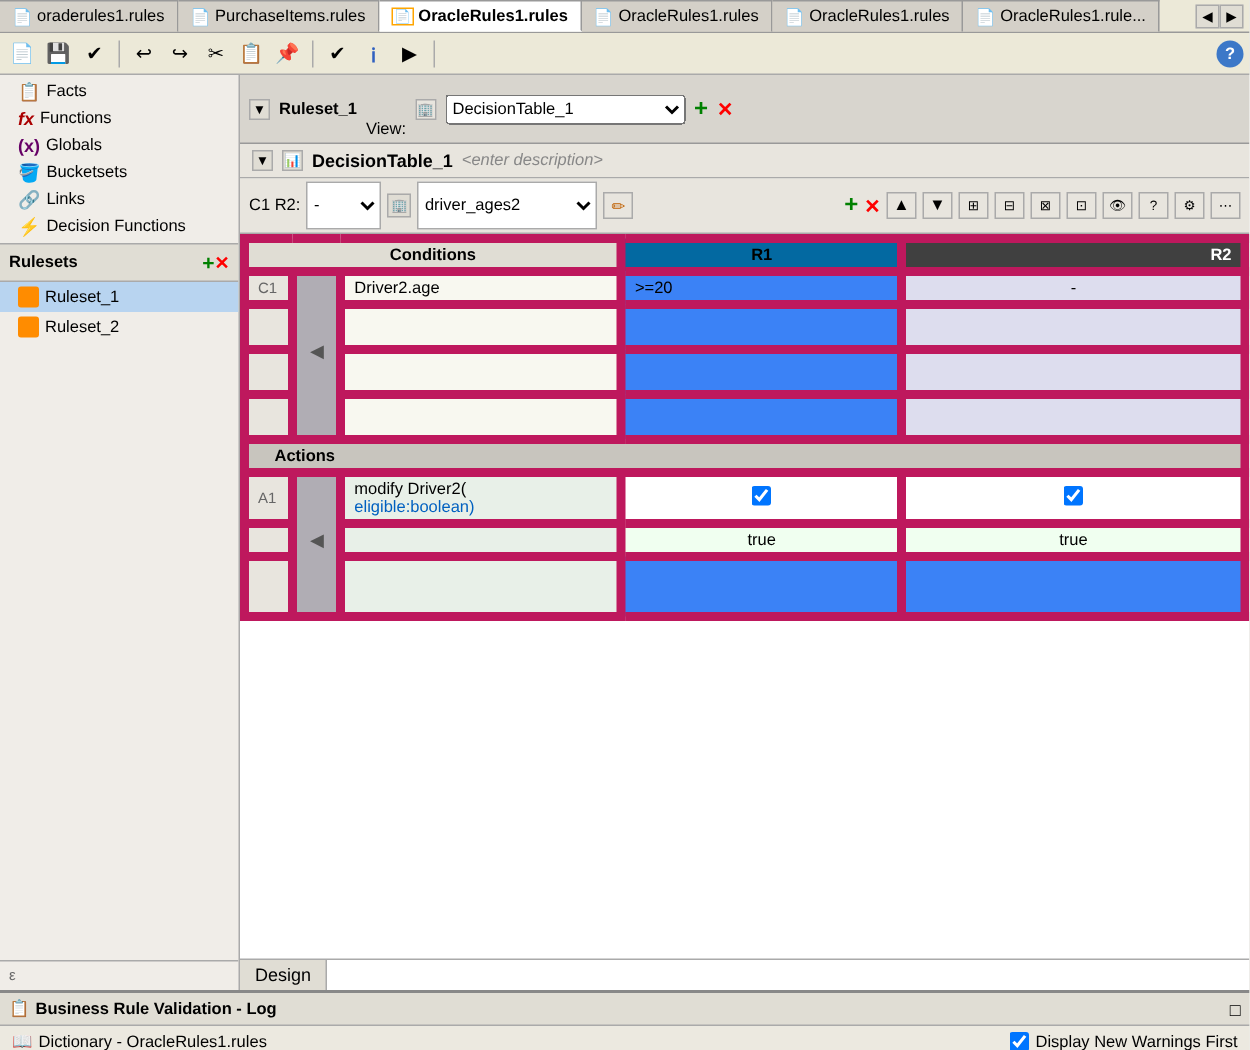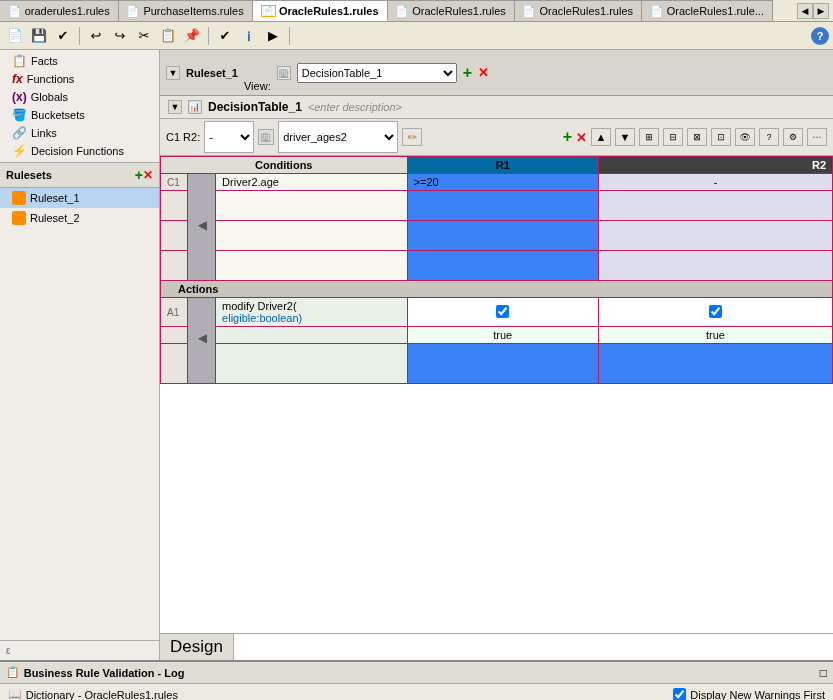--- a/index.html
+++ b/index.html
@@ -44,21 +44,21 @@
     .dt-title { font-weight: bold; font-size: 12px; }
     .dt-desc { color: #888; font-style: italic; }
 
     
     .dt-toolbar { display: flex; align-items: center; background: #e8e5de; border-bottom: 1px solid #aaa; padding: 2px 6px; gap: 4px; }
     .dt-select { height: 32px; font-size: 11px; border: 1px solid #aaa; background: #fff; }
     .dt-btn { display: inline-flex; align-items: center; justify-content: center; width: 20px; height: 18px; border: 1px solid #aaa; background: #e8e5de; cursor: pointer; font-size: 11px; }
 
     
     .dt-grid { width: 100%; border-collapse: collapse; }
-    .dt-grid th, .dt-grid td { border: 1px solid #be185d; padding: 2px 6px; }
+    .dt-grid th, .dt-grid td { border: 6px solid #be185d; padding: 2px 6px; }
     .dt-grid .col-header { background: #e0ddd4; font-weight: bold; text-align: center; }
     .dt-grid .r2-header { background: #404040; color: #fff; text-align: right; }
     .dt-grid .r1-header { background: #0369a1; text-align: center; }
     .dt-grid .section-label { background: #c0bdb4; font-weight: bold; writing-mode: horizontal-tb; }
     .dt-grid .row-label { background: #e8e5de; color: #666; font-size: 10px; }
     .dt-grid .condition-name { background: #f8f8f0; margin-top: 33px; }
     .dt-grid .value-cell { text-align: left; background: #3b82f6; }
     .dt-grid .dash-cell { text-align: center; background: #dde; }
     .dt-grid .actions-header { background: #c8c5be; font-weight: bold; }
     .dt-grid .action-name { background: #e8f0e8; font-size: 10px; }
@@ -307,21 +307,21 @@
             <td class="row-label"></td>
             <td class="action-name" style="height:40px;"></td>
             <td class="value-cell"></td>
             <td class="value-cell"></td>
           </tr>
         </tbody>
       </table>
     </div>
 
     <div style="display:flex;border-top:1px solid #aaa;">
-      <div style="padding:3px 10px;background:#e0ddd4;border-right:1px solid #aaa;font-size:17px;cursor:pointer;">Design</div>
+      <div style="padding:3px 10px;background:#e0ddd4;border-right:1px solid #aaa;font-size:12px;cursor:pointer;">Design</div>
     </div>
 
   </div>
 </div>
 
 <div class="log-panel">
   <div class="log-title-bar">
     <span style="font-size:11px;margin-right:4px;">📋</span>
     <strong>Business Rule Validation - Log</strong>
     <span class="log-close" style="font-size:12px;margin-left:auto;">□</span>

